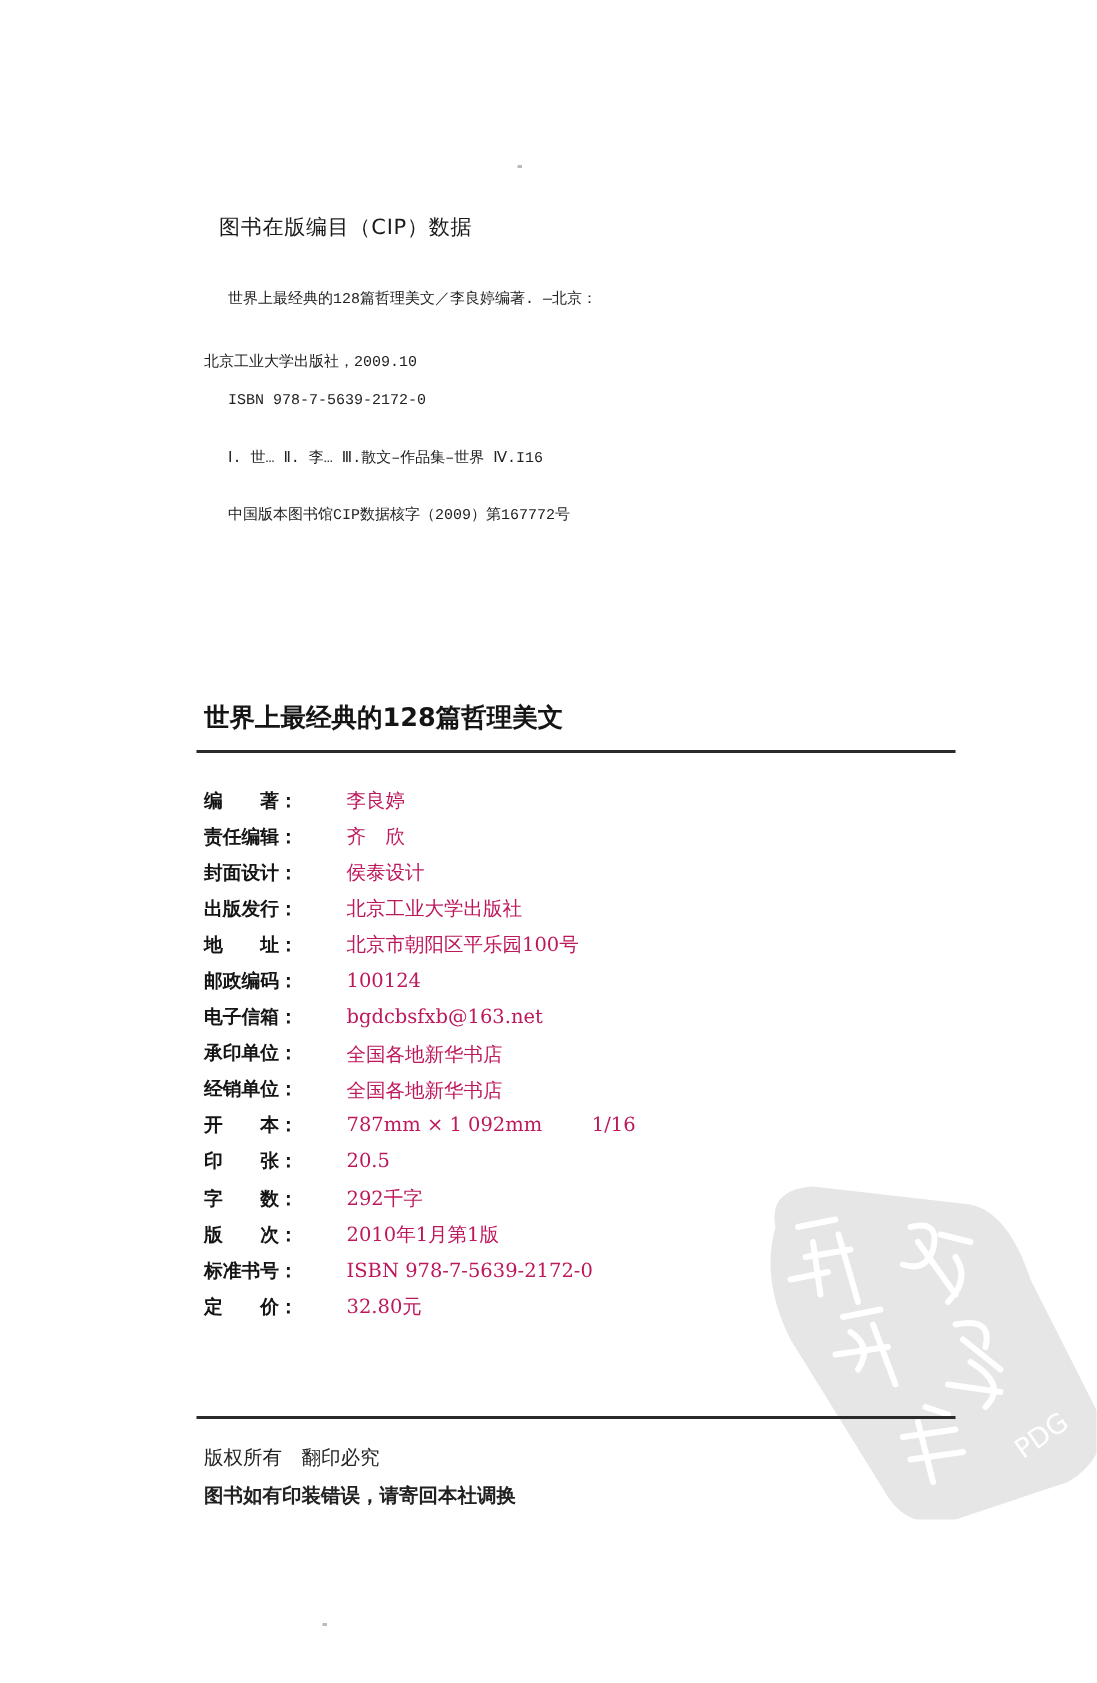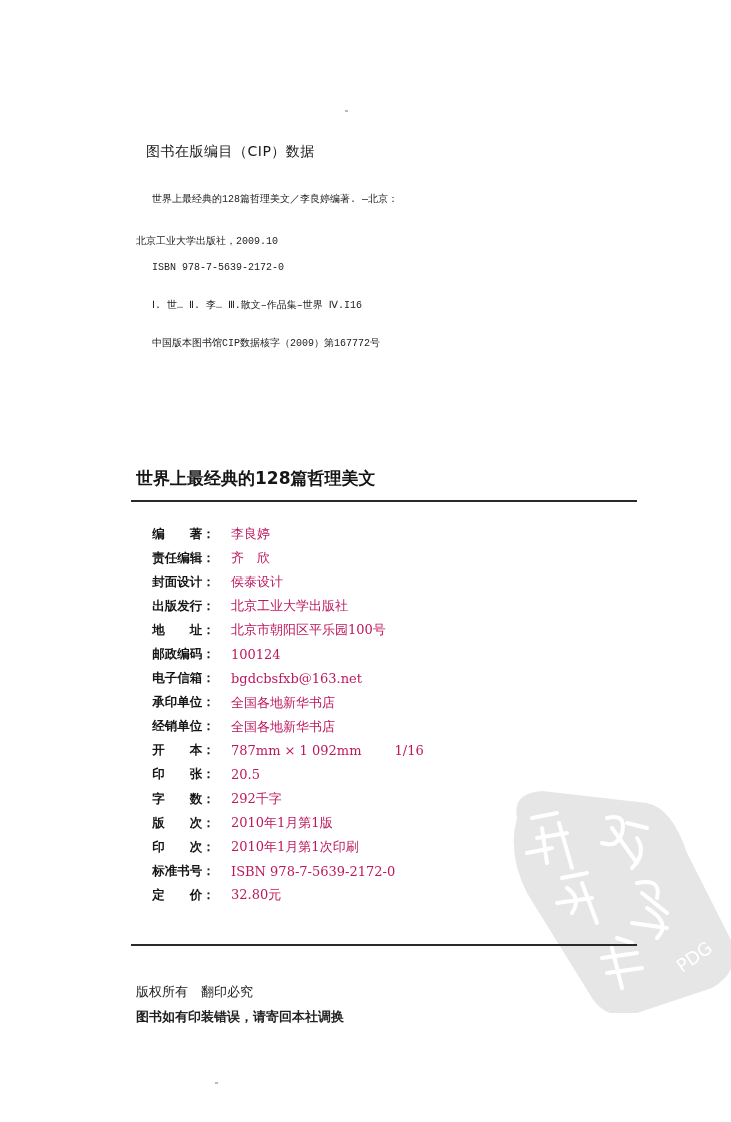--- a/index.html
+++ b/index.html
@@ -18,24 +18,24 @@
     left: 136px; top: 467px; font-size: 17px; font-weight: bold;
     font-family: "DejaVu Sans", "Liberation Sans", sans-serif; color: #151515;
   }
   .rule { position: absolute; left: 131px; width: 506px; height: 2px; background: #2a2a2a; }
   .rule.top { top: 500px; }
   .rule.bottom { top: 944px; }
   .info-table { position: absolute; left: 136px; top: 522px; }
   .info-row { display: flex; height: 24.1px; align-items: center; font-size: 13px; }
   .info-label {
     width: 95px; font-weight: bold; font-family: "DejaVu Sans", "Liberation Sans", sans-serif;
-    font-size: 12.5px; color: #151515; text-align: center;
+    font-size: 12.5px; color: #151515;
   }
   .info-value { color: #be185d; }
-  .footer-line { left: 136px; font-size: 13px; color: #222; margin-top: 20px; }
+  .footer-line { left: 136px; font-size: 13px; color: #222; }
   .stamp {
     position: absolute; left: 497px; top: 773px; width: 240px; height: 240px;
   }
   .speck { position: absolute; background: #bbb; width: 3px; height: 2px; }
 </style>
 </head>
 <body>
 
 <div class="abs cip-heading">图书在版编目（CIP）数据</div>
 <div class="abs cip-line" style="left:152px; top:192px;">世界上最经典的128篇哲理美文／李良婷编著. —北京：</div>
@@ -94,24 +94,20 @@
   </div>
   <div class="info-row">
     <span class="info-label">字　　数：</span>
     <span class="info-value">292千字</span>
   </div>
   <div class="info-row">
     <span class="info-label">版　　次：</span>
     <span class="info-value">2010年1月第1版</span>
   </div>
   <div class="info-row">
-    <span class="info-label">印　　次：</span>
-    <span class="info-value">2010年1月第1次印刷</span>
-  </div>
-  <div class="info-row">
     <span class="info-label">标准书号：</span>
     <span class="info-value">ISBN 978-7-5639-2172-0</span>
   </div>
   <div class="info-row">
     <span class="info-label">定　　价：</span>
     <span class="info-value">32.80元</span>
   </div>
 </div>
 
 <svg class="stamp" viewBox="0 0 240 240">

